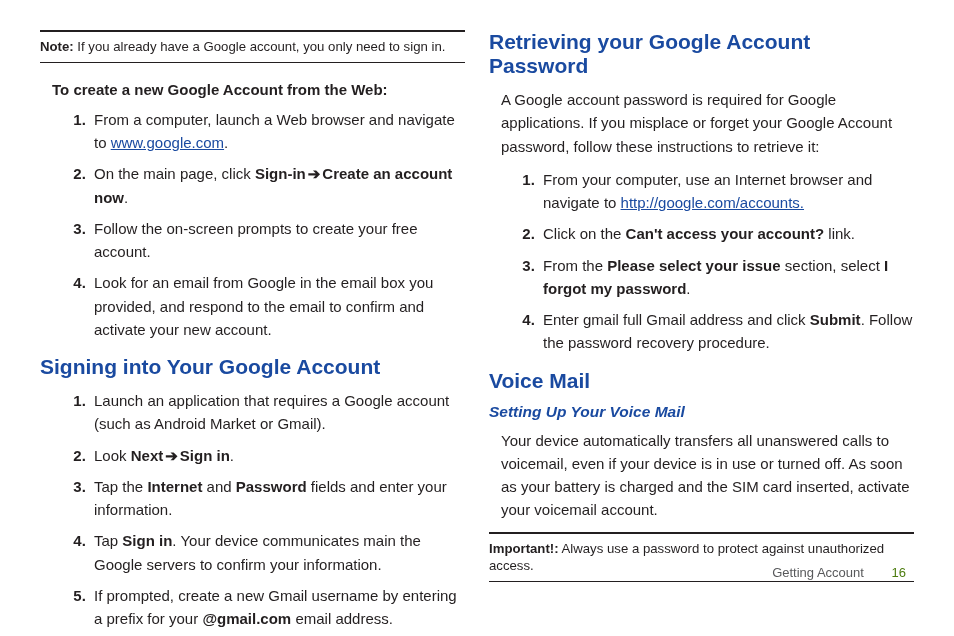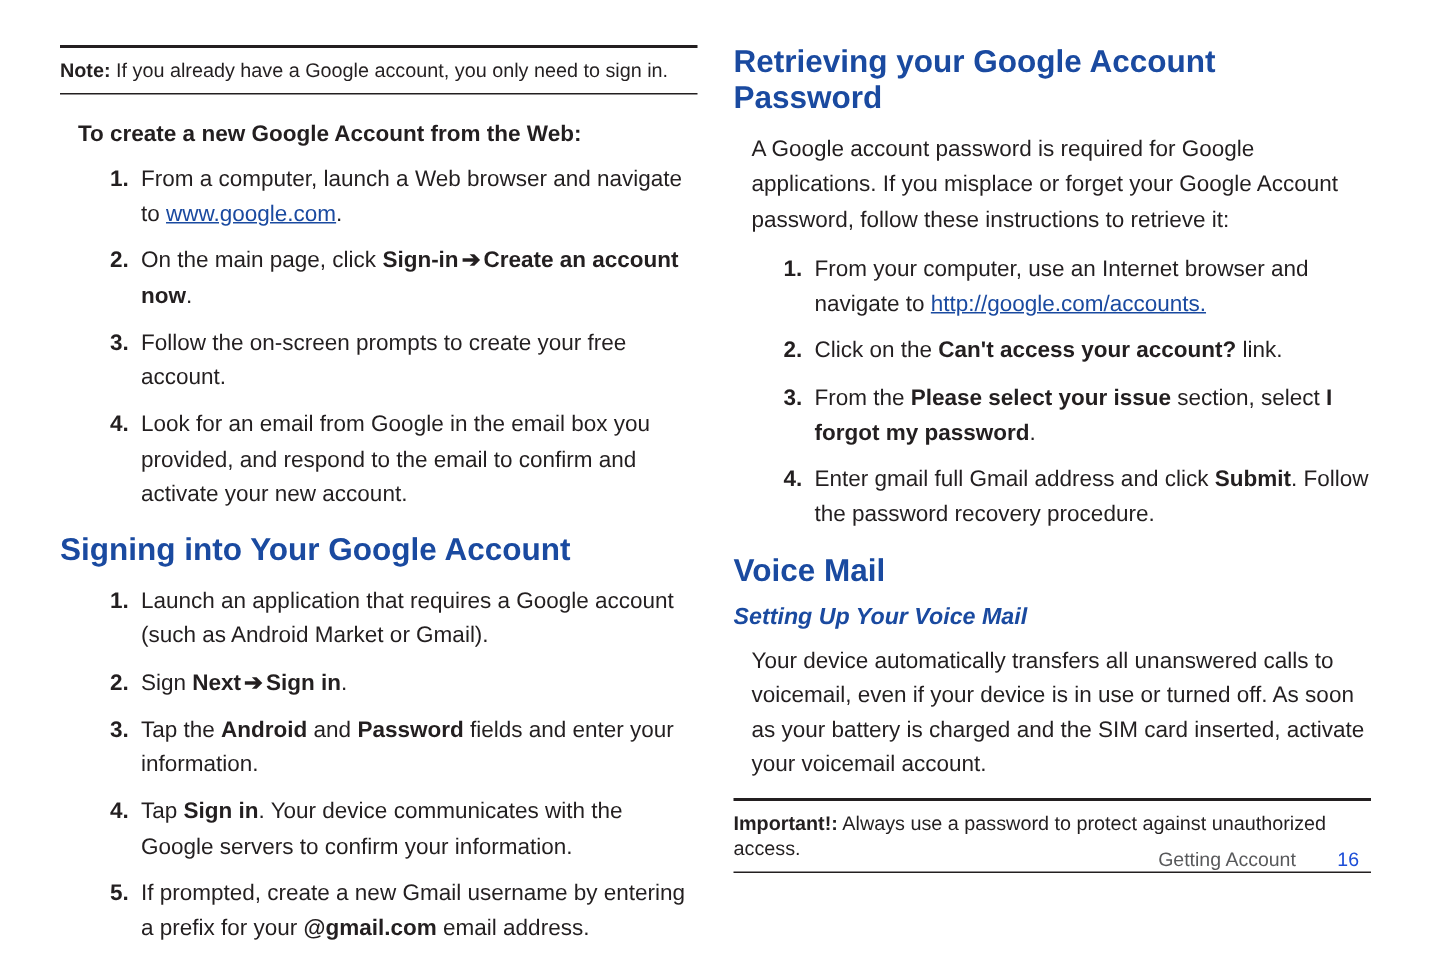--- a/index.html
+++ b/index.html
@@ -83,21 +83,21 @@
   }
   .footer {
     position: absolute;
     bottom: 16px;
     right: 48px;
     font-size: 13px;
     color: #58595b;
   }
   .footer .pnum {
     margin-left: 24px;
-    color: #1d4ed8;
+    color: #4d7c0f;
   }
 </style>
 </head>
 <body>
 
 <div class="page">
 
   <div class="col">
 
     <div class="note-box">
@@ -115,27 +115,27 @@
       </li>
       <li><span>Follow the on-screen prompts to create your free account.</span></li>
       <li><span>Look for an email from Google in the email box you provided, and respond to the email to confirm and activate your new account.</span></li>
     </ol>
 
     <div class="heading-blue">Signing into Your Google Account</div>
 
     <ol class="steps">
       <li><span>Launch an application that requires a Google account (such as Android Market or Gmail).</span></li>
       <li>
-        <span>Sign </span><span class="b">Next</span><span class="arrow"> ➔ </span><span class="b">Sign in</span><span>.</span>
+        <span>Look </span><span class="b">Next</span><span class="arrow"> ➔ </span><span class="b">Sign in</span><span>.</span>
       </li>
       <li>
-        <span>Tap the </span><span class="b">Android</span><span> and </span><span class="b">Password</span><span> fields and enter your information.</span>
+        <span>Tap the </span><span class="b">Internet</span><span> and </span><span class="b">Password</span><span> fields and enter your information.</span>
       </li>
       <li>
-        <span>Tap </span><span class="b">Sign in</span><span>. Your device communicates with the Google servers to confirm your information.</span>
+        <span>Tap </span><span class="b">Sign in</span><span>. Your device communicates main the Google servers to confirm your information.</span>
       </li>
       <li>
         <span>If prompted, create a new Gmail username by entering a prefix for your </span><span class="b">@gmail.com</span><span> email address.</span>
       </li>
     </ol>
   </div>
 
   <div class="col">
 
     <div class="heading-blue" style="margin-top:0">Retrieving your Google Account Password</div>

